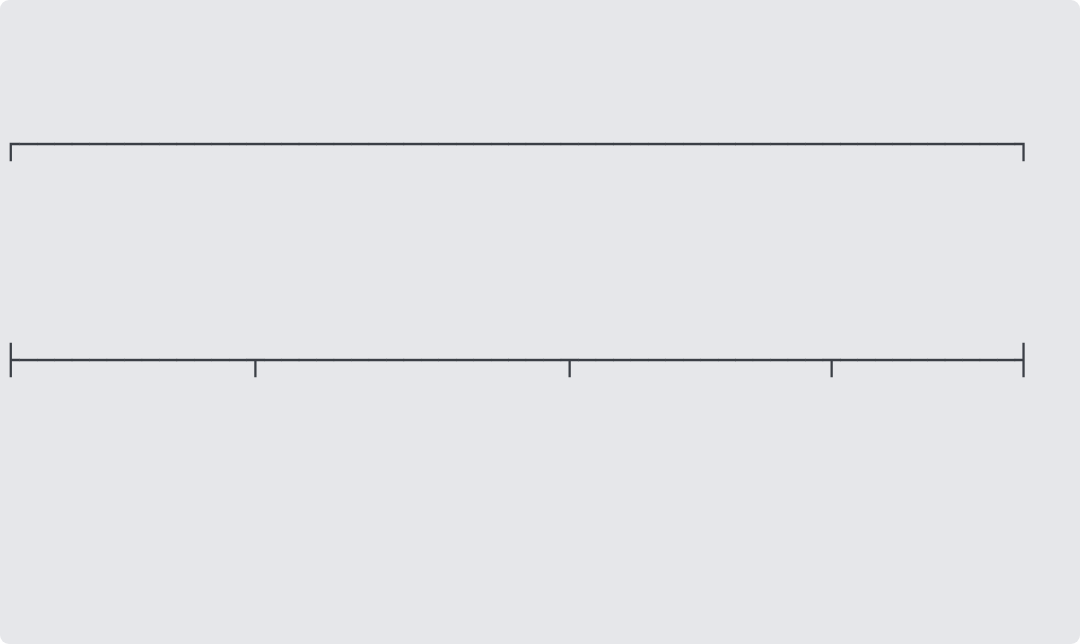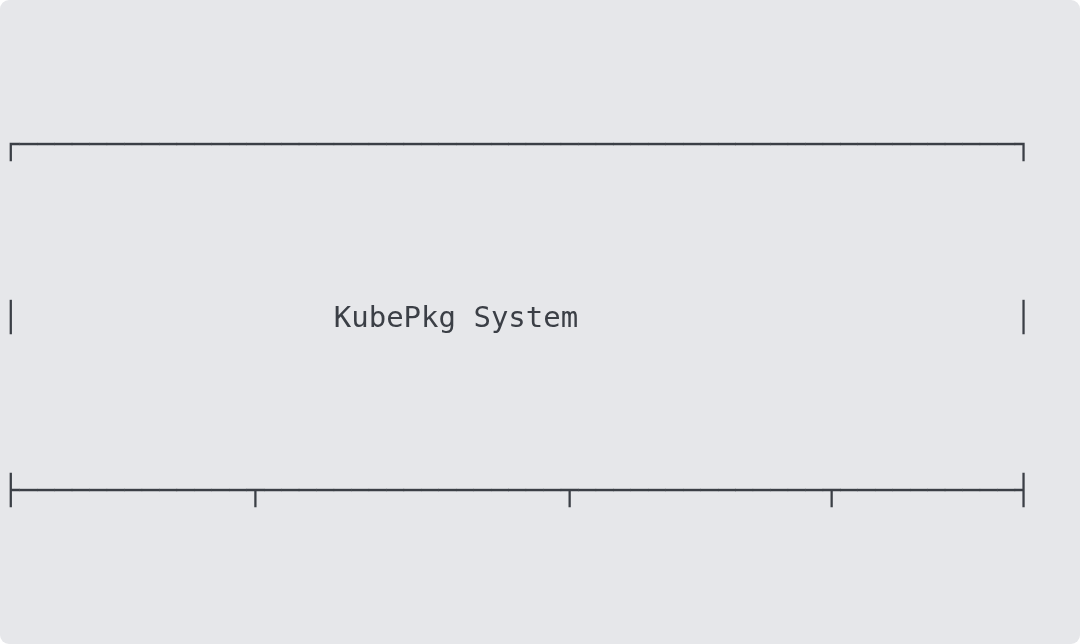--- a/index.html
+++ b/index.html
@@ -27,21 +27,20 @@
   .ln { white-space: pre; }
 </style>
 </head>
 <body>
 
 <div class="panel">
   <div class="ascii">
 
     <div class="ln"><span>┌</span><span>─────────────</span><span>─</span><span>─────────────────</span><span>─</span><span>──────────────</span><span>─</span><span>──────────</span><span>┐</span></div>
 
-    <div class="ln"><span>│</span><span>                  </span><span>KubePkg System</span><span>                         </span><span>│</span></div>
 
     <div class="ln"><span>├</span><span>─────────────</span><span>┬</span><span>─────────────────</span><span>┬</span><span>──────────────</span><span>┬</span><span>──────────</span><span>┤</span></div>
 
     <div class="ln"><span></span></div>
 
     
 
     
 
     

